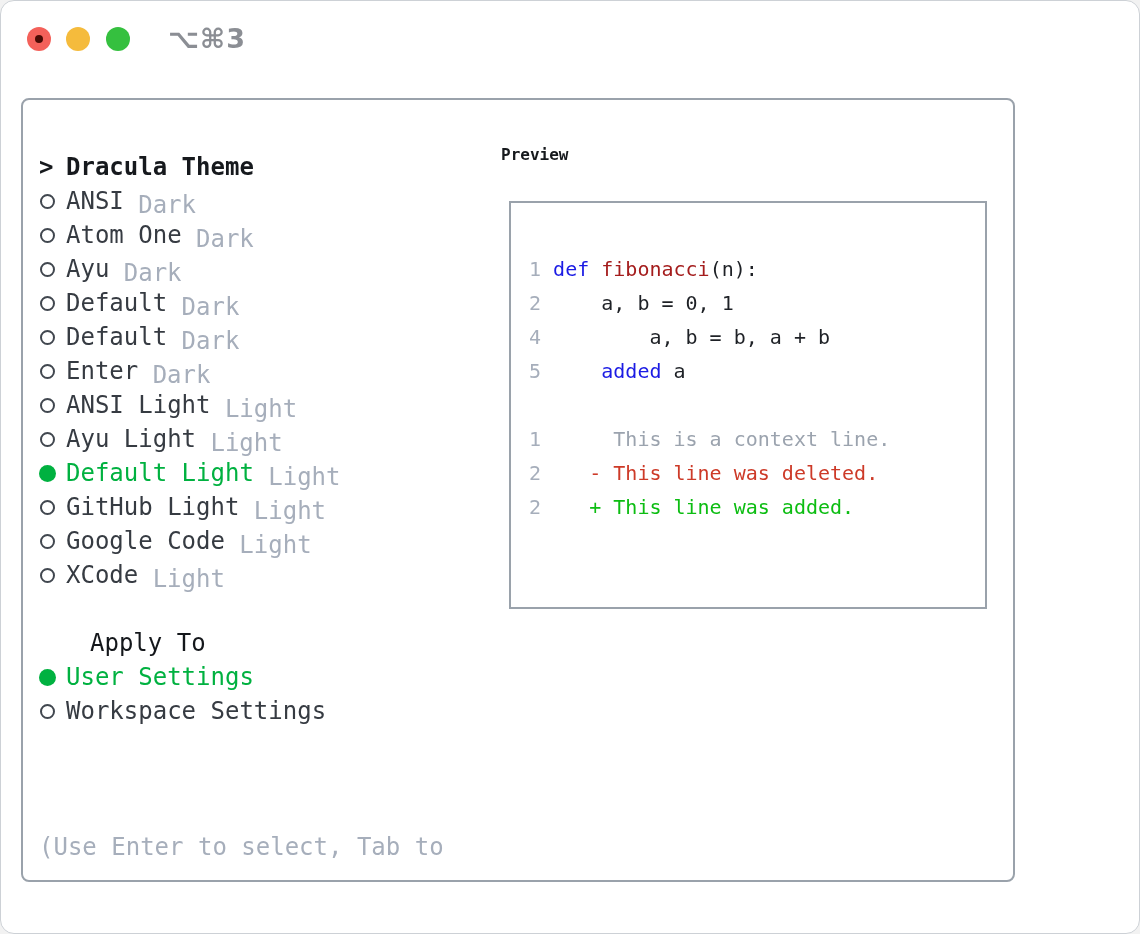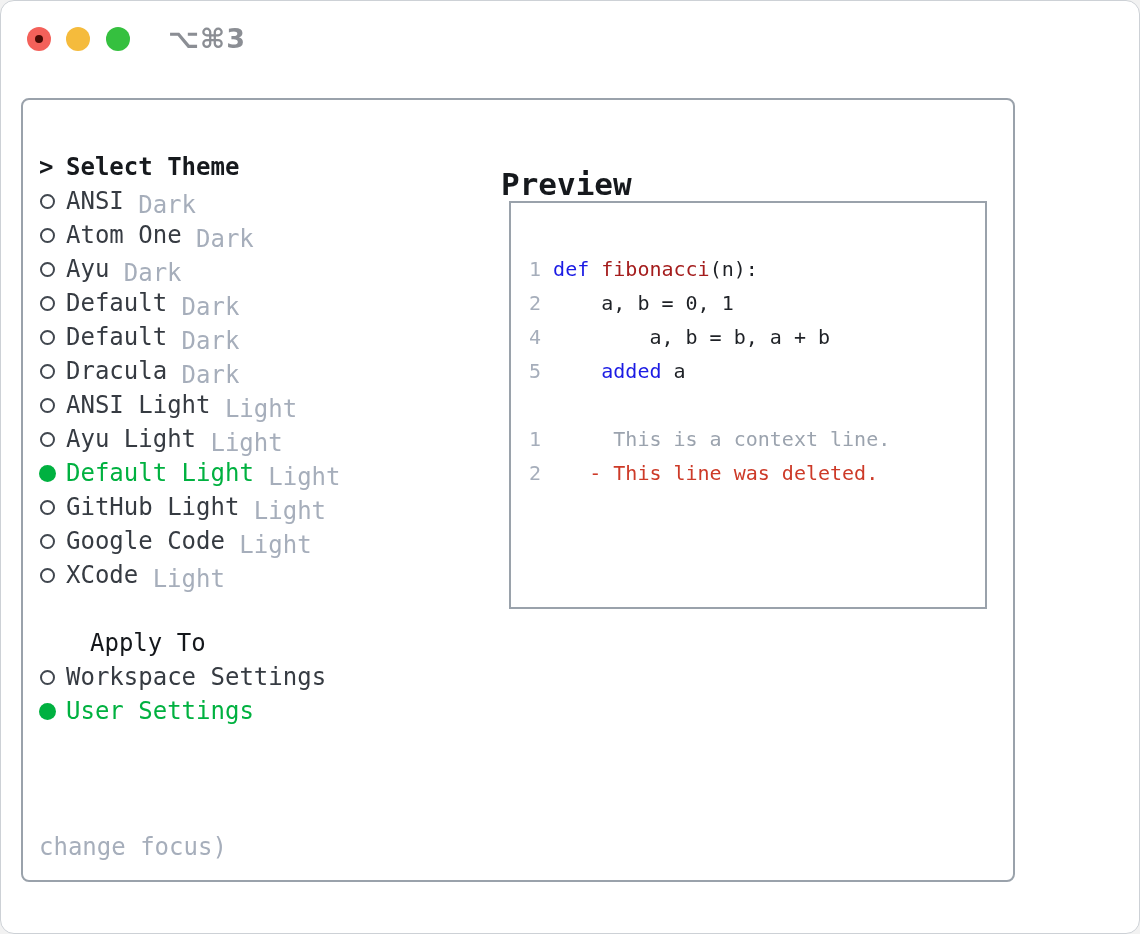--- a/index.html
+++ b/index.html
@@ -47,22 +47,22 @@
   .cursor-glyph { font-weight: bold; color: var(--text-dark, #16191d); }
   .hdr { font-weight: bold; color: var(--text-dark, #16191d); }
   .plain-hdr { color: #14171b; margin-left: 24px; }
   .item-name { color: var(--item-text, #363b42); }
   .row.selected .item-name { color: var(--selection-green, #00b140); }
   .variant-tag { color: var(--muted-gray, #a6aebb); margin-left: 0.6em; margin-top: 7px; }
   .help { position: absolute; left: 38px; top: 761px; font-size: 24px; line-height: 34px;
           color: var(--muted-gray, #a6aebb); white-space: pre; }
 
   
-  .preview-title { position: absolute; left: 500px; top: 166px; height: 34px; line-height: 34px;
-                   font-size: 31px; font-weight: bold; color: var(--text-dark, #16191d); }
+  .preview-title { position: absolute; left: 500px; top: 137px; height: 34px; line-height: 34px;
+                   font-size: 16px; font-weight: bold; color: var(--text-dark, #16191d); }
   .preview-box {
     position: absolute; left: 508px; top: 200px;
     width: 478px; height: 408px;
     border: 2px solid var(--panel-border, #9aa2ab);
     background: #ffffff;
     padding: 49px 0 0 18px;
     overflow: hidden;
   }
   .code-line { height: 34px; line-height: 34px; font-size: 20px; white-space: pre; }
   .tk-ln   { color: var(--muted-gray, #a6aebb); }
@@ -83,21 +83,21 @@
   </span>
   <span class="dot dot-yellow"></span>
   <span class="dot dot-green"></span>
   <span class="shortcut">⌥⌘3</span>
 
   <div class="main-box"></div>
 
   <div class="left-col">
     <div class="row">
       <span class="bullet cursor-glyph">&gt;</span>
-      <span class="hdr">Select Theme</span>
+      <span class="hdr">Dracula Theme</span>
     </div>
 
     <div>
         <div class="row">
     <span class="bullet"><span class="ring"></span></span>
     <span class="item-name">ANSI</span>
     <span class="variant-tag">Dark</span>
   </div>
         <div class="row">
     <span class="bullet"><span class="ring"></span></span>
@@ -114,21 +114,21 @@
     <span class="item-name">Default</span>
     <span class="variant-tag">Dark</span>
   </div>
         <div class="row">
     <span class="bullet"><span class="ring"></span></span>
     <span class="item-name">Default</span>
     <span class="variant-tag">Dark</span>
   </div>
         <div class="row">
     <span class="bullet"><span class="ring"></span></span>
-    <span class="item-name">Dracula</span>
+    <span class="item-name">Enter</span>
     <span class="variant-tag">Dark</span>
   </div>
         <div class="row">
     <span class="bullet"><span class="ring"></span></span>
     <span class="item-name">ANSI Light</span>
     <span class="variant-tag">Light</span>
   </div>
         <div class="row">
     <span class="bullet"><span class="ring"></span></span>
     <span class="item-name">Ayu Light</span>
@@ -157,41 +157,43 @@
       </div>
 
     <div class="gap"></div>
 
     <div class="row">
       <span class="bullet"></span>
       <span class="plain-hdr">Apply To</span>
     </div>
 
     <div>
+        <div class="row selected">
+    <span class="bullet"><span class="dot-sel"></span></span>
+    <span class="item-name">User Settings</span>
+  </div>
         <div class="row">
     <span class="bullet"><span class="ring"></span></span>
     <span class="item-name">Workspace Settings</span>
-  </div>
-        <div class="row selected">
-    <span class="bullet"><span class="dot-sel"></span></span>
-    <span class="item-name">User Settings</span>
   </div>
       </div>
   </div>
 
   <div class="help">
+    <div>(Use Enter to select, Tab to</div>
     <div>change focus)</div>
   </div>
 
   <div class="preview-title">Preview</div>
   <div class="preview-box">
     <div>
         <div class="code-line"><span class="tk-ln">1</span><span class="tk-code"> </span><span class="tk-kw">def</span><span class="tk-code"> </span><span class="tk-fn">fibonacci</span><span class="tk-code">(n):</span></div>
         <div class="code-line"><span class="tk-ln">2</span><span class="tk-code">     a, b = 0, 1</span></div>
         <div class="code-line"><span class="tk-ln">4</span><span class="tk-code">         a, b = b, a + b</span></div>
         <div class="code-line"><span class="tk-ln">5</span><span class="tk-code">     </span><span class="tk-kw">added</span><span class="tk-code"> a</span></div>
         <div class="code-line"></div>
         <div class="code-line"><span class="tk-ln">1</span><span class="tk-ctx">      This is a context line.</span></div>
         <div class="code-line"><span class="tk-ln">2</span><span class="tk-del">    - This line was deleted.</span></div>
+        <div class="code-line"><span class="tk-ln">2</span><span class="tk-add">    + This line was added.</span></div>
       </div>
   </div>
 
 </div>
 
 </body></html>

